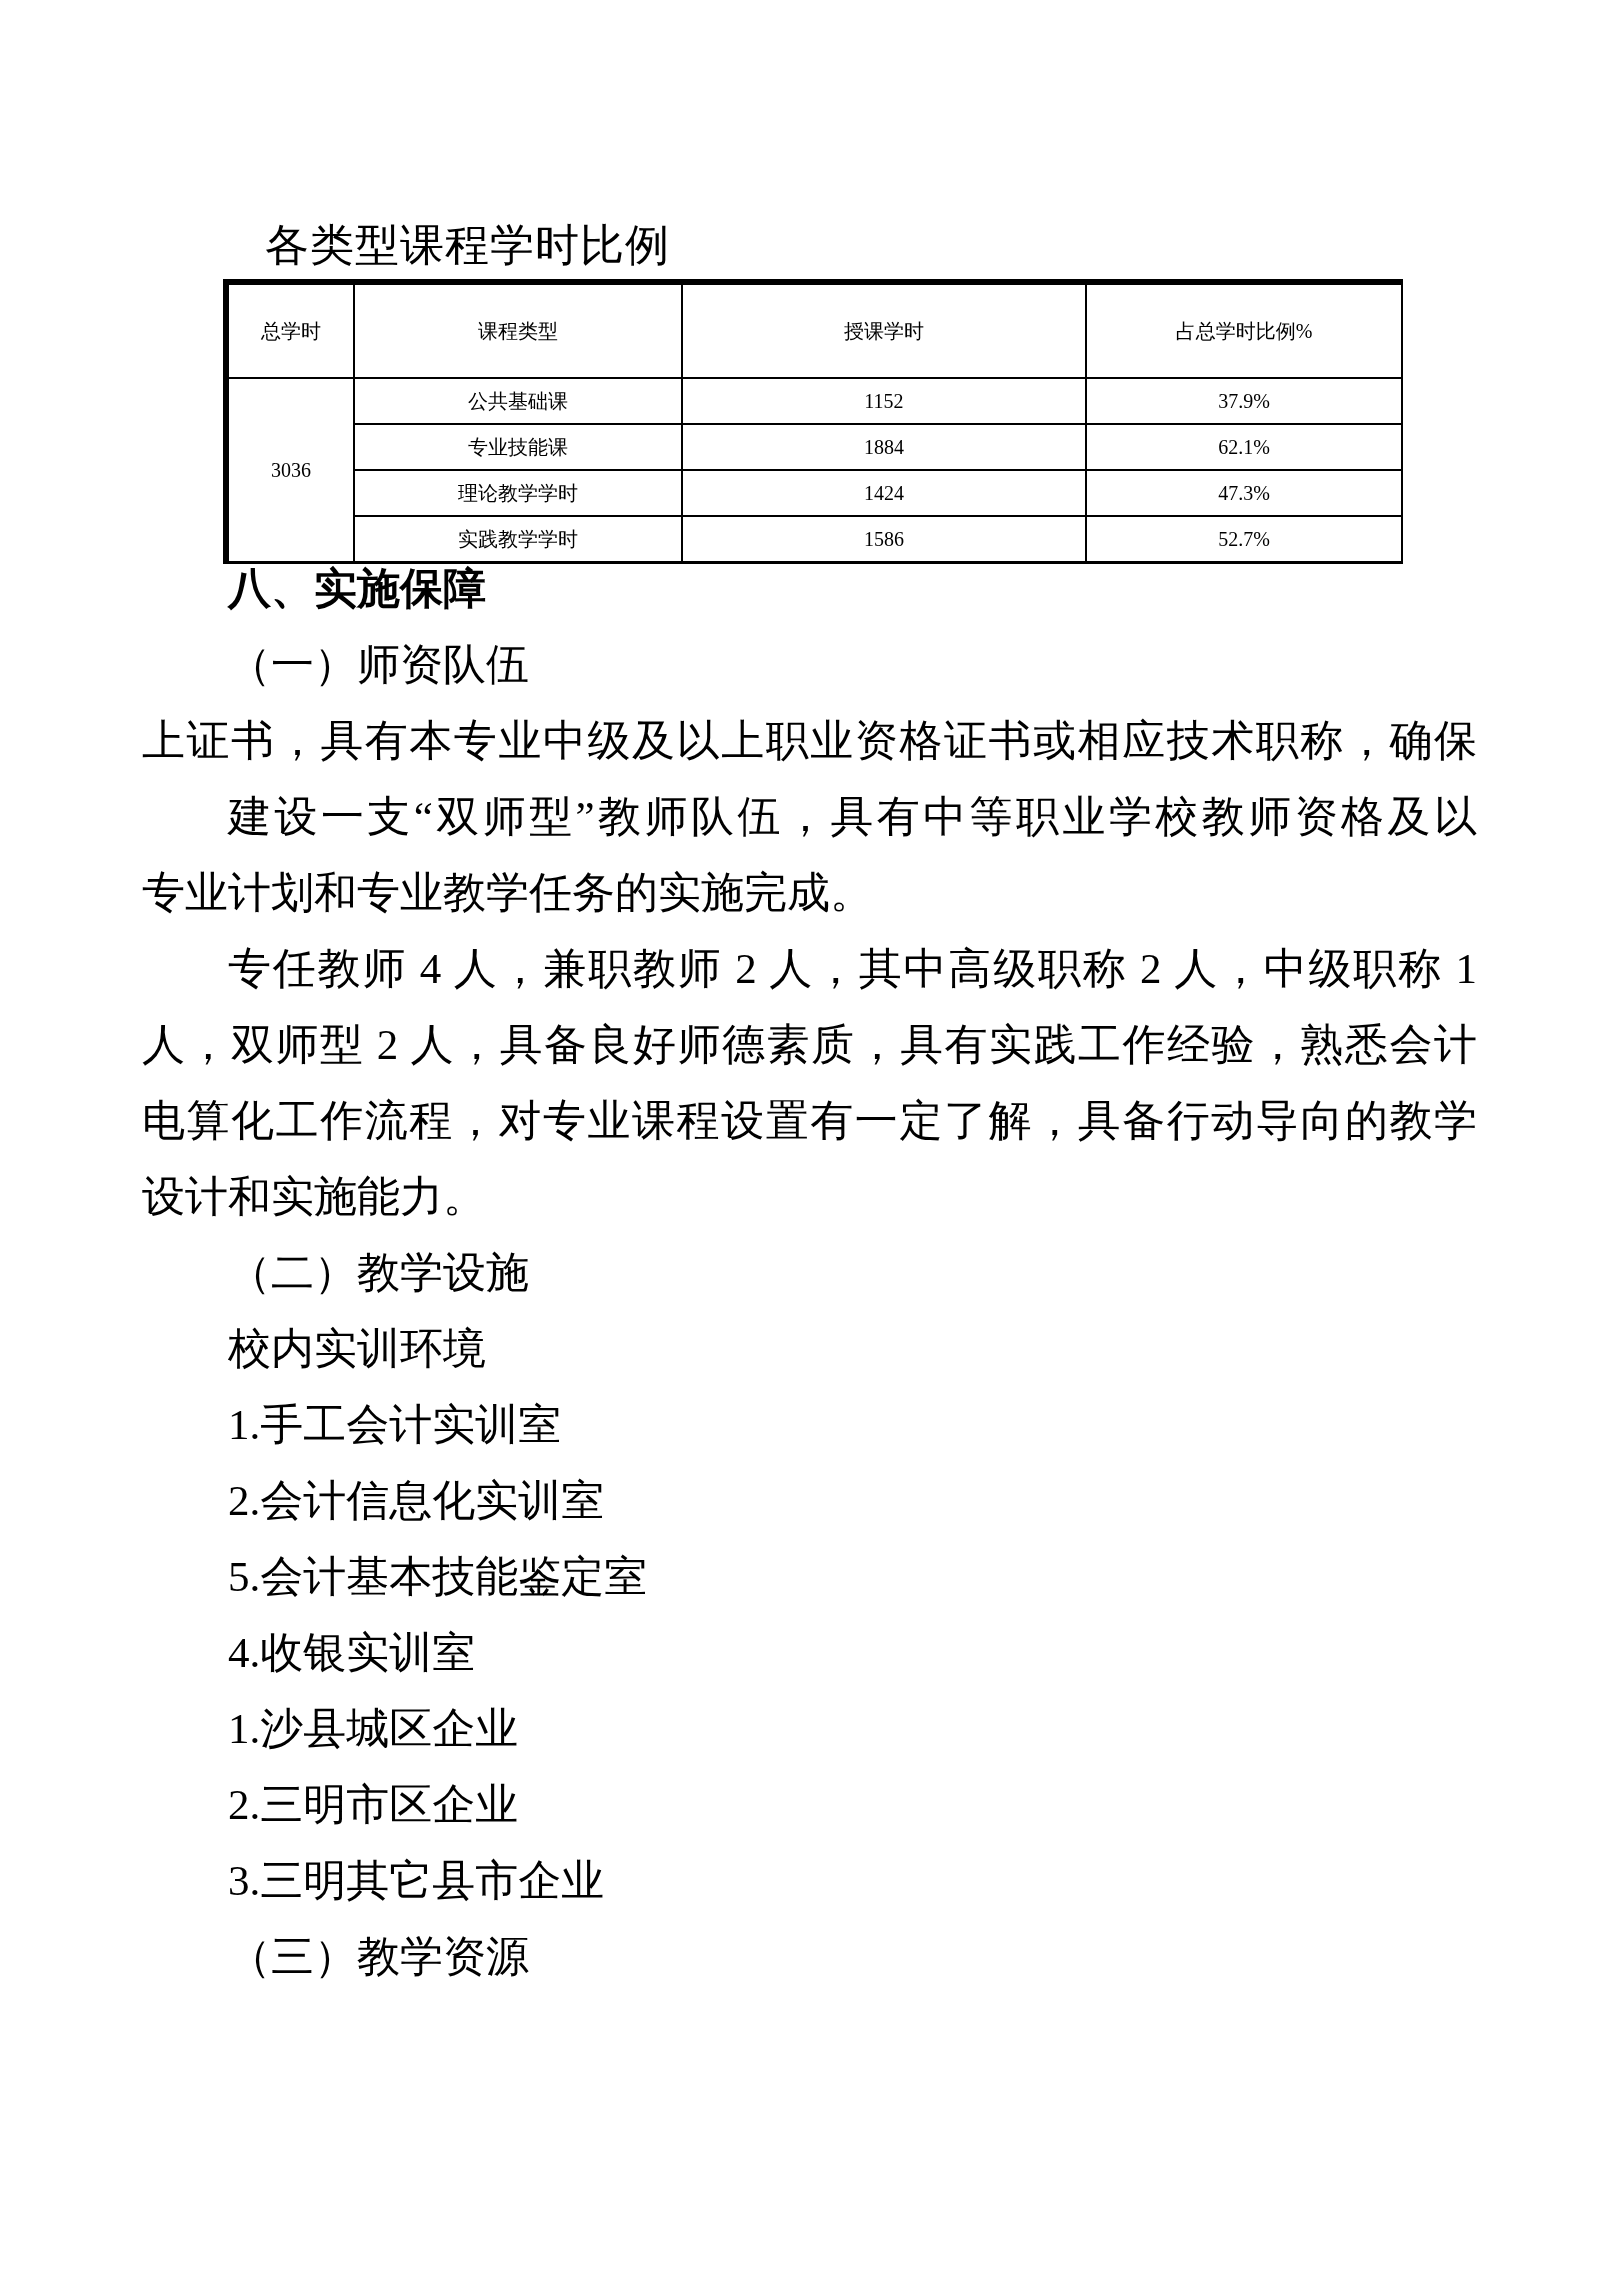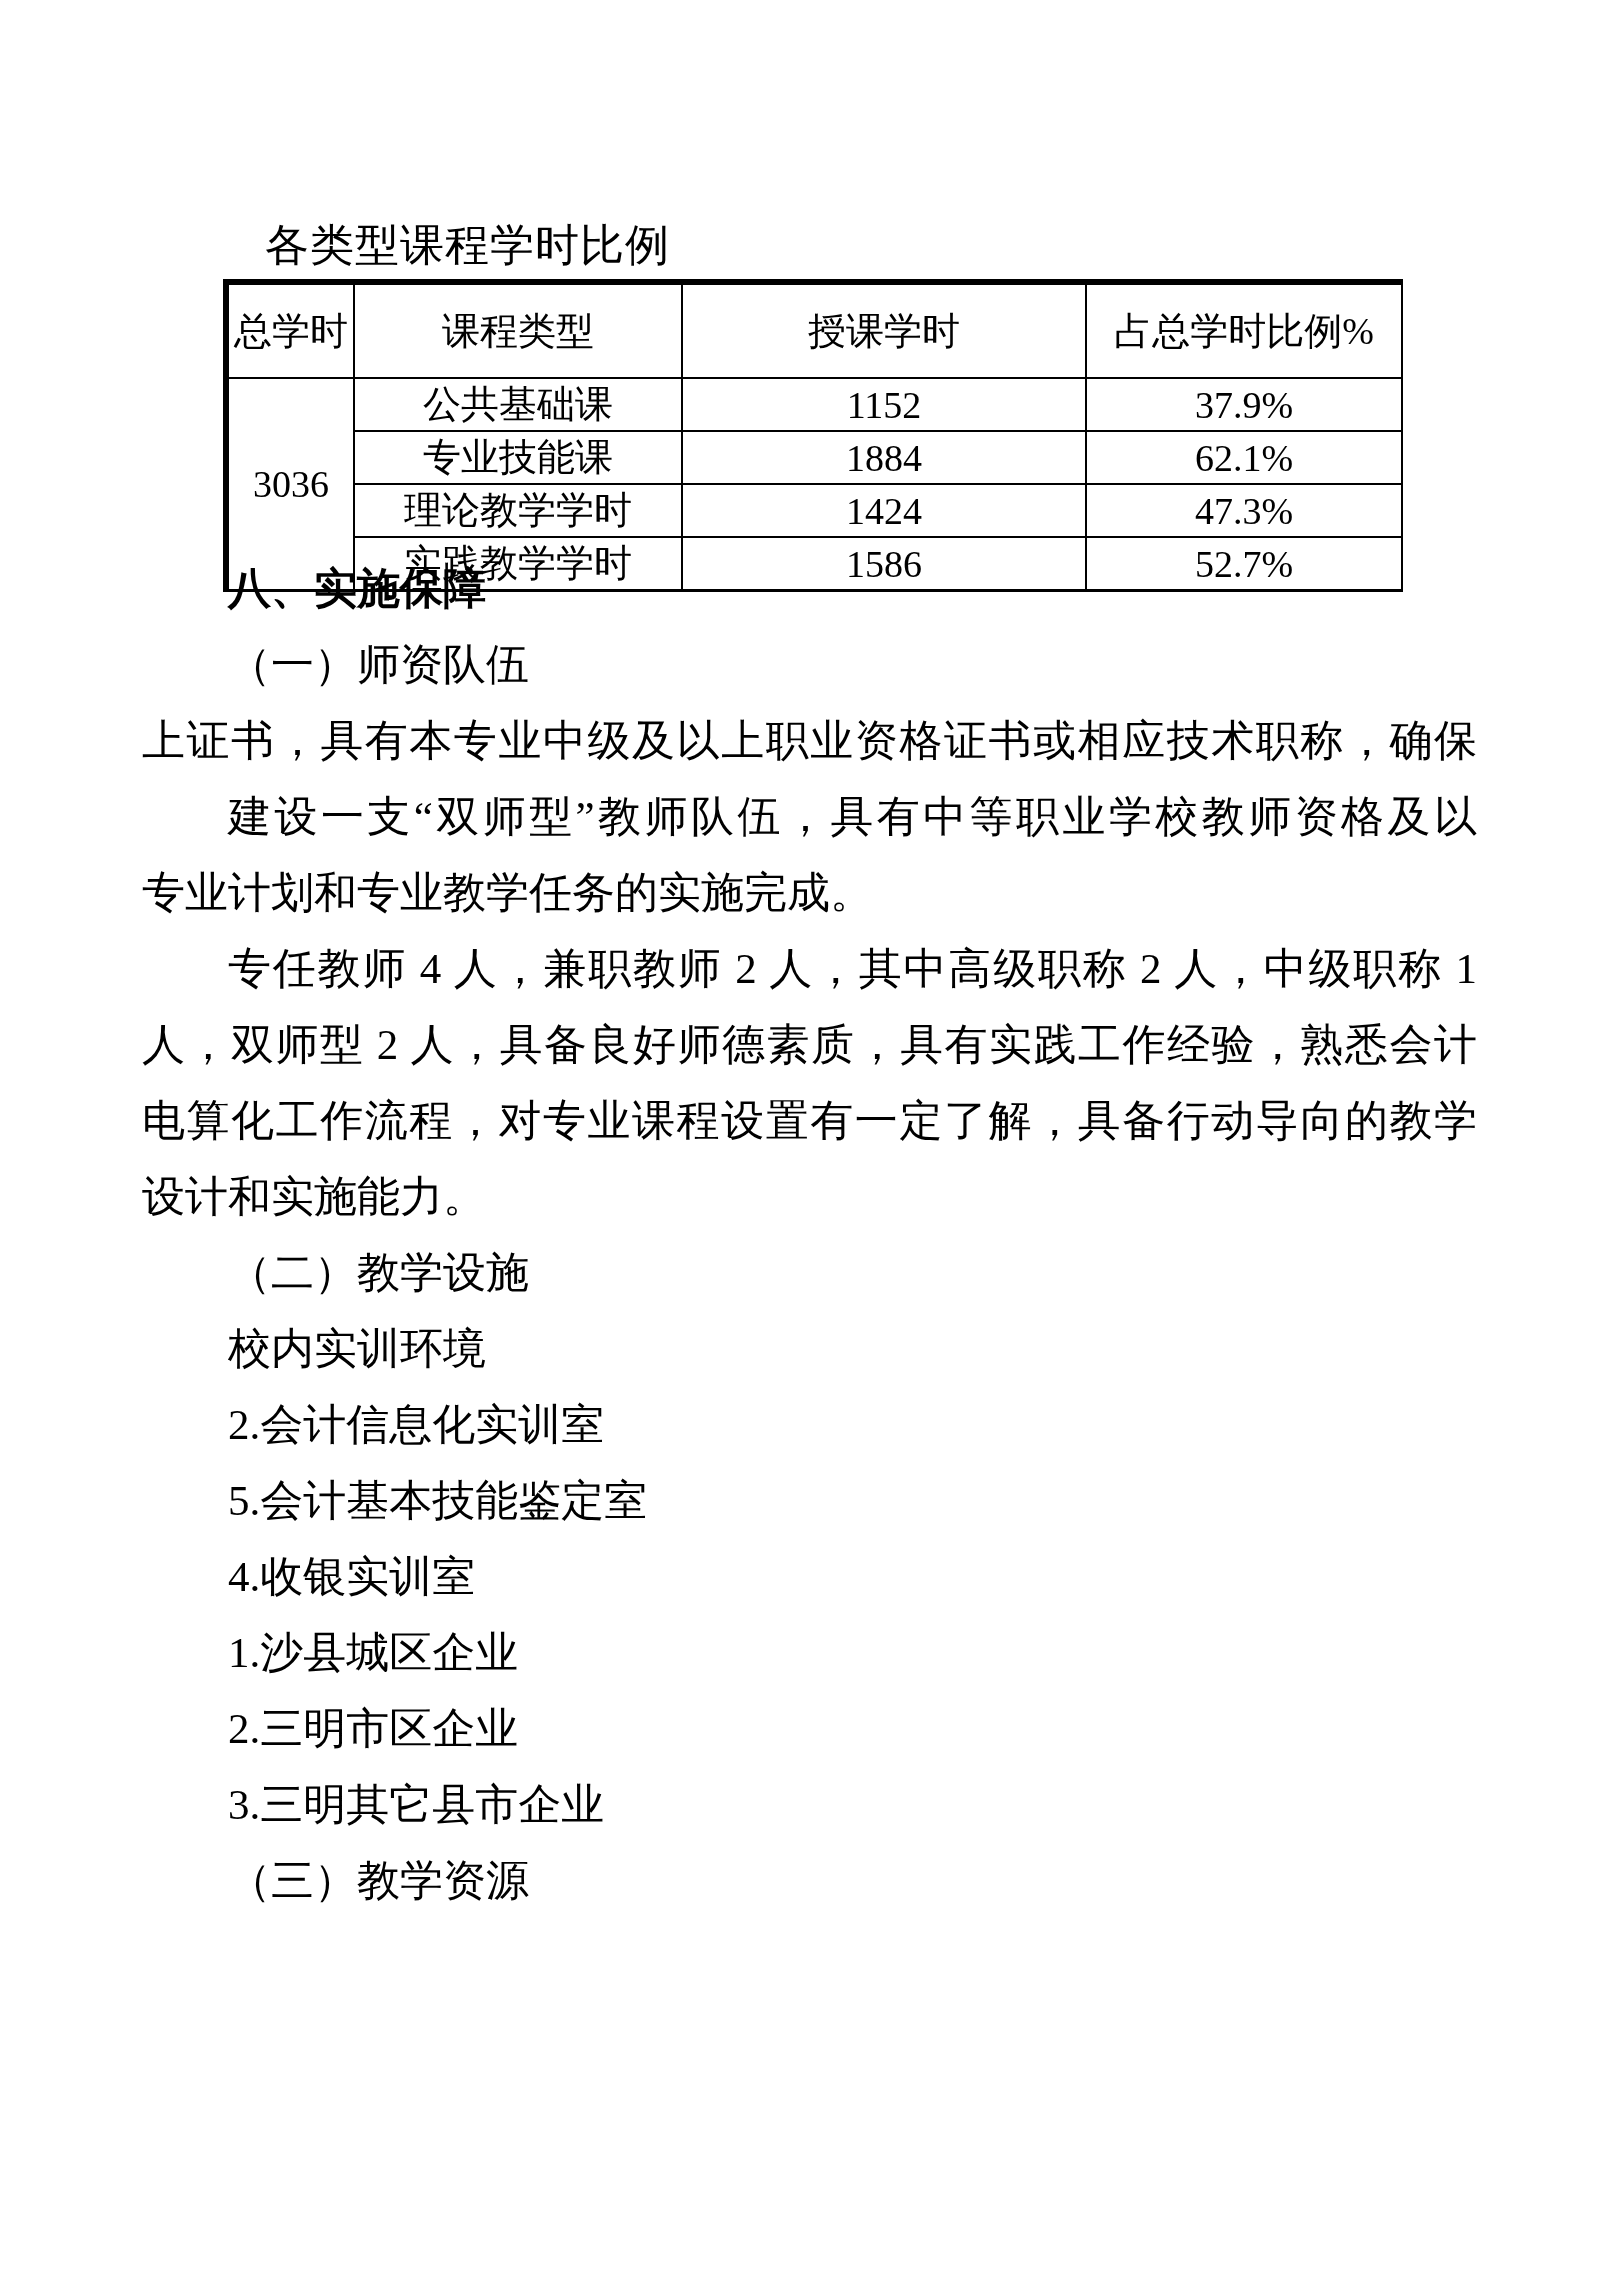--- a/index.html
+++ b/index.html
@@ -27,21 +27,21 @@
     font-size: 44px;
     letter-spacing: 1px;
   }
   .hours-table {
     position: absolute;
     top: 279px;
     left: 223px;
     width: 1176px;
     border-collapse: collapse;
     table-layout: fixed;
-    font-size: 38px;
+    font-size: 20px;
     border-top: 6.9px solid #000;
     border-left: 6.9px solid #000;
     border-right: 2.9px solid #000;
     border-bottom: 3.9px solid #000;
   }
   .hours-table td {
     border: 2px solid #000;
     text-align: center;
     vertical-align: middle;
     padding: 0;
@@ -118,20 +118,21 @@
     <div class="ln indent">（一）师资队伍</div>
     <div class="ln full">上证书，具有本专业中级及以上职业资格证书或相应技术职称，确保</div>
     <div class="ln indent full">建设一支“双师型”教师队伍，具有中等职业学校教师资格及以</div>
     <div class="ln">专业计划和专业教学任务的实施完成。</div>
     <div class="ln indent full">专任教师 4 人，兼职教师 2 人，其中高级职称 2 人，中级职称 1</div>
     <div class="ln full">人，双师型 2 人，具备良好师德素质，具有实践工作经验，熟悉会计</div>
     <div class="ln full">电算化工作流程，对专业课程设置有一定了解，具备行动导向的教学</div>
     <div class="ln">设计和实施能力。</div>
     <div class="ln indent">（二）教学设施</div>
     <div class="ln indent">校内实训环境</div>
+    <div class="ln indent">1.手工会计实训室</div>
     <div class="ln indent">2.会计信息化实训室</div>
     <div class="ln indent">5.会计基本技能鉴定室</div>
     <div class="ln indent">4.收银实训室</div>
     <div class="ln indent">1.沙县城区企业</div>
     <div class="ln indent">2.三明市区企业</div>
     <div class="ln indent">3.三明其它县市企业</div>
     <div class="ln indent">（三）教学资源</div>
   </div>
 
 </div>

